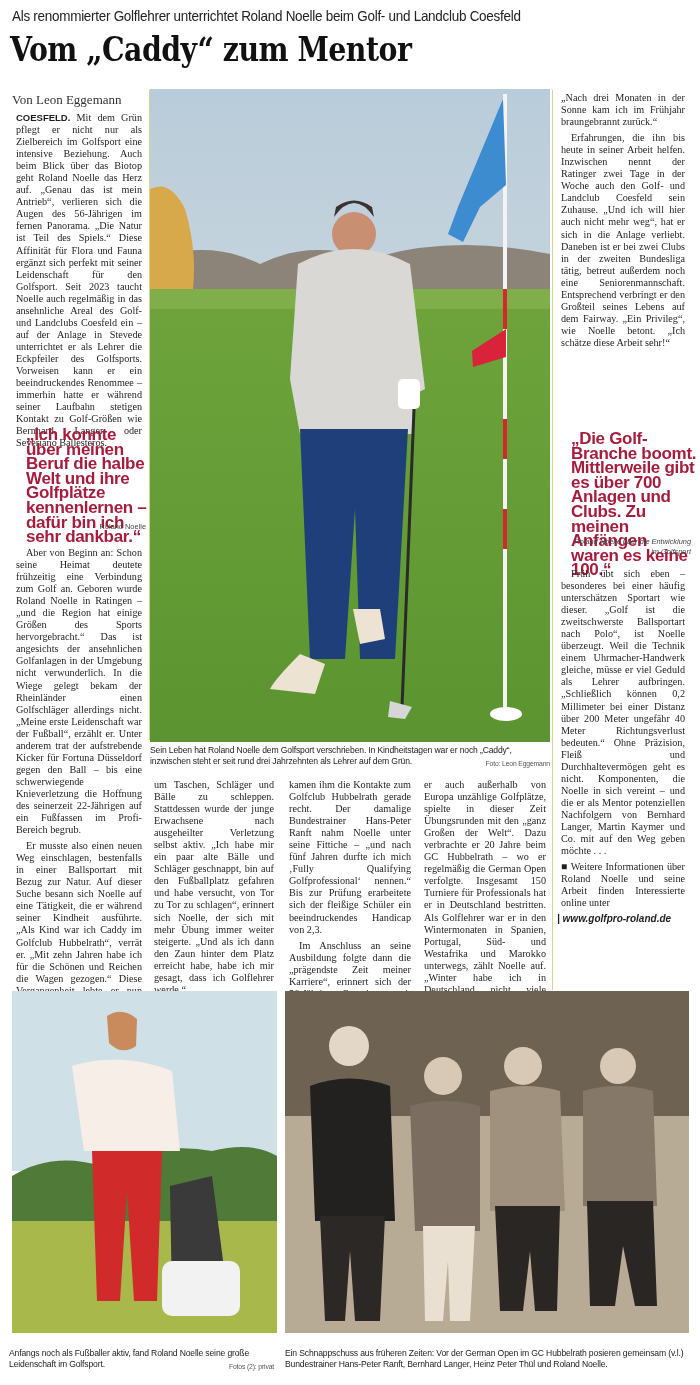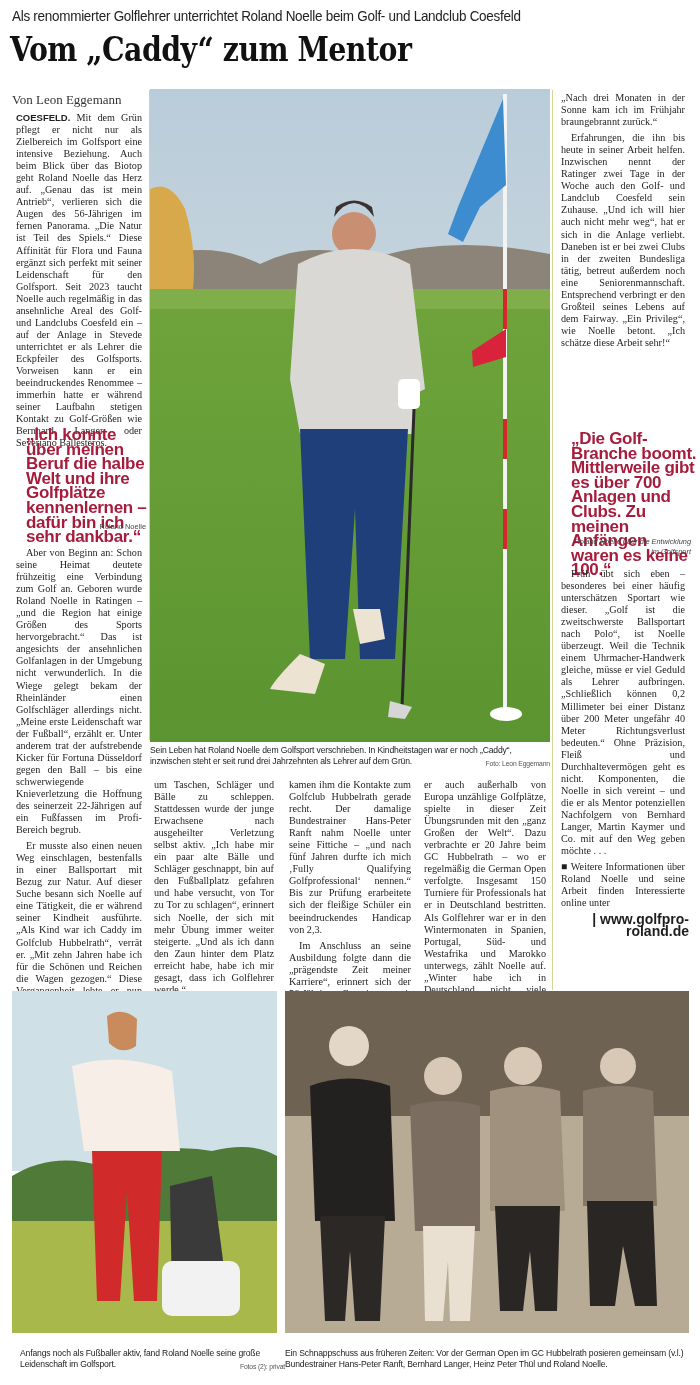--- a/index.html
+++ b/index.html
@@ -14,21 +14,21 @@
   .col p { margin: 4px; }
   .col p.indent { text-indent: 10px; }
   .dateline { font-family: "Liberation Sans", sans-serif; font-weight: bold; font-size: 9.5px; }
 
   .quote { position: absolute; font-family: Liberation Sans, sans-serif; font-weight: bold; color: #a61c3c; font-size: 17px; line-height: 14.6px; letter-spacing: -0.3px; }
   .quote-src { position: absolute; font-family: "Liberation Sans", sans-serif; font-size: 7.4px; line-height: 10px; color: #444; text-align: right; }
 
   .photo { position: absolute; overflow: hidden; }
   .caption { position: absolute; font-family: "Liberation Sans", sans-serif; font-size: 8.6px; line-height: 11.4px; color: #222; letter-spacing: -0.15px; }
   .credit { font-family: "Liberation Sans", sans-serif; font-size: 6.8px; color: #555; float: right; margin-top: 2px; }
-  .web { font-family: "Liberation Sans", sans-serif; font-weight: bold; font-size: 14px; text-align: right; display: block; }
+  .web { font-family: "Liberation Sans", sans-serif; font-weight: bold; font-size: 10px; text-align: left; display: block; font-style: italic; }
   .vrule { position: absolute; width: 1px; background: #cfd88e; }
 </style>
 </head>
 <body>
 
 <div class="kicker">Als renommierter Golflehrer unterrichtet Roland Noelle beim Golf- und Landclub Coesfeld</div>
 <h1 class="headline">Vom „Caddy“ zum Mentor</h1>
 <div class="byline">Von Leon Eggemann</div>
 
 <div class="col" style="left:12px; top:108px; width:134px;">
@@ -120,21 +120,21 @@
     <rect width="265" height="180" fill="#cfe0e6"></rect>
     <path d="M0 185 Q40 160 90 175 Q150 150 200 160 Q240 150 265 165 L265 235 L0 235 Z" fill="#4f7a38"></path>
     <rect y="230" width="265" height="112" fill="#a9b84a"></rect>
     <path d="M95 25 Q110 15 125 28 L124 55 Q110 65 97 52 Z" fill="#c98b5b"></path>
     <path d="M60 75 Q110 60 160 80 L168 160 L72 160 Z" fill="#f6eee7"></path>
     <path d="M80 160 L150 160 L145 310 L122 310 L115 200 L108 310 L85 310 Z" fill="#d02a2a"></path>
     <path d="M158 195 L200 185 L215 300 L160 310 Z" fill="#3a3a3a"></path>
     <rect x="150" y="270" width="78" height="55" rx="10" fill="#f2f2f2"></rect>
   </svg>
 </div>
-<div class="caption" style="left:20px; top:1348px; width:265px;">
+<div class="caption" style="left:9px; top:1348px; width:265px;">
   <span>Anfangs noch als Fußballer aktiv, fand Roland Noelle seine große Leidenschaft im Golfsport.</span>
   <span class="credit">Fotos (2): privat</span>
 </div>
 
 <div class="photo" style="left:285px; top:991px; width:404px; height:342px;">
   <svg width="404" height="342" viewBox="0 0 404 342">
     <rect width="404" height="342" fill="#c9bdaa"></rect>
     <rect width="404" height="130" fill="#6e6252"></rect>
     <rect y="125" width="404" height="217" fill="#b8ab95"></rect>
 

